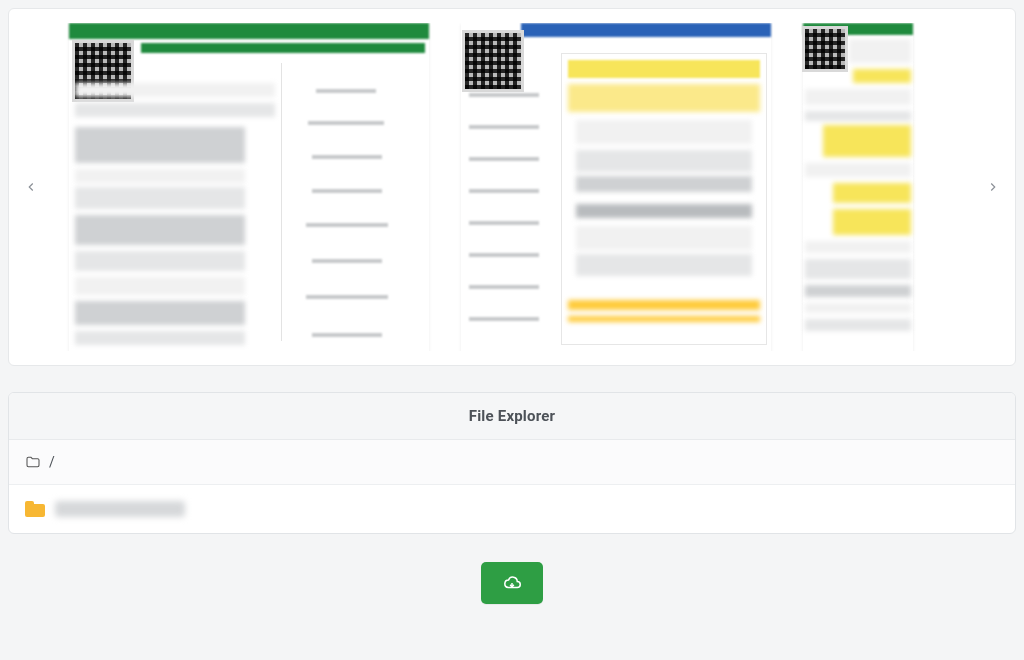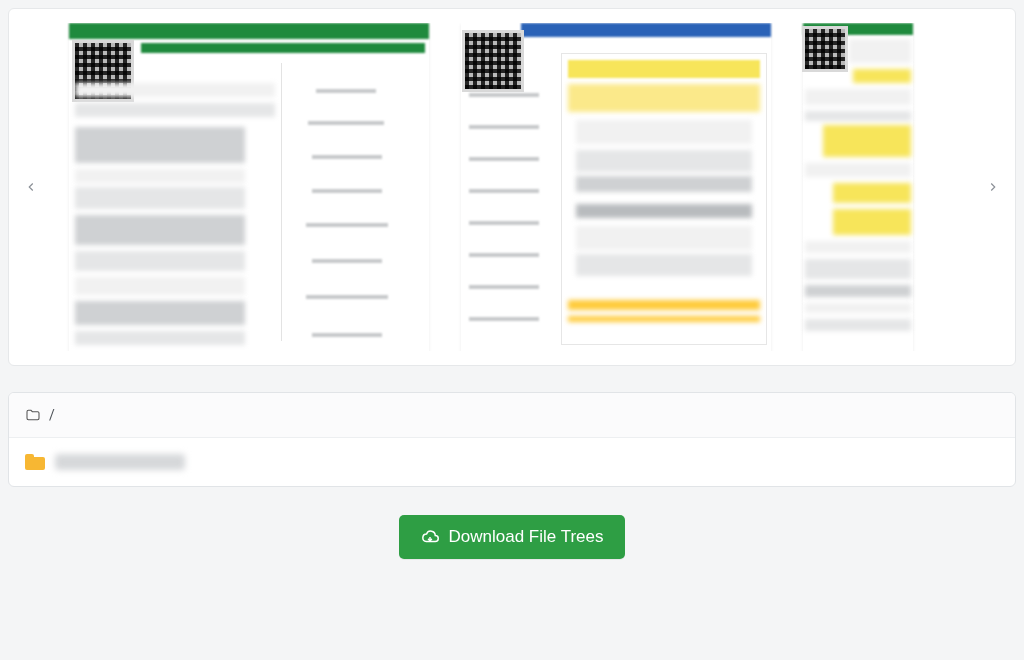--- a/index.html
+++ b/index.html
@@ -245,20 +245,21 @@
       <div class="pxrow" style="left:2px;right:2px;top:236px;height:20px"></div>
       <div class="pxrow d" style="left:2px;right:2px;top:262px;height:12px"></div>
       <div class="pxrow l" style="left:2px;right:2px;top:280px;height:10px"></div>
       <div class="pxrow" style="left:2px;right:2px;top:296px;height:12px"></div>
     </div>
 
   </div>
 </div>
 
 <div class="explorer">
+  <div class="explorer-header">File Explorer</div>
 
   <div class="breadcrumb">
     <svg viewBox="0 0 24 24">
       <path d="M3 7a2 2 0 0 1 2-2h4l2 2h8a2 2 0 0 1 2 2v8a2 2 0 0 1-2 2H5a2 2 0 0 1-2-2V7z"></path>
     </svg>
     <span>/</span>
   </div>
 
   <div class="row">
     <span class="folder-ico"></span>
@@ -266,15 +267,14 @@
   </div>
 </div>
 
 <div class="dl-wrap">
   <button class="dl-btn">
     <svg viewBox="0 0 24 24">
       <path d="M7 18a5 5 0 0 1 .4-9.98A6 6 0 0 1 19 10a4 4 0 0 1 0 8H7z"></path>
       <polyline points="12 12 12 17"></polyline>
         <polyline points="9.5 14.5 12 17 14.5 14.5"></polyline>
     </svg>
-    <span>Download File Trees</span>
   </button>
 </div>
 
 </body></html>

